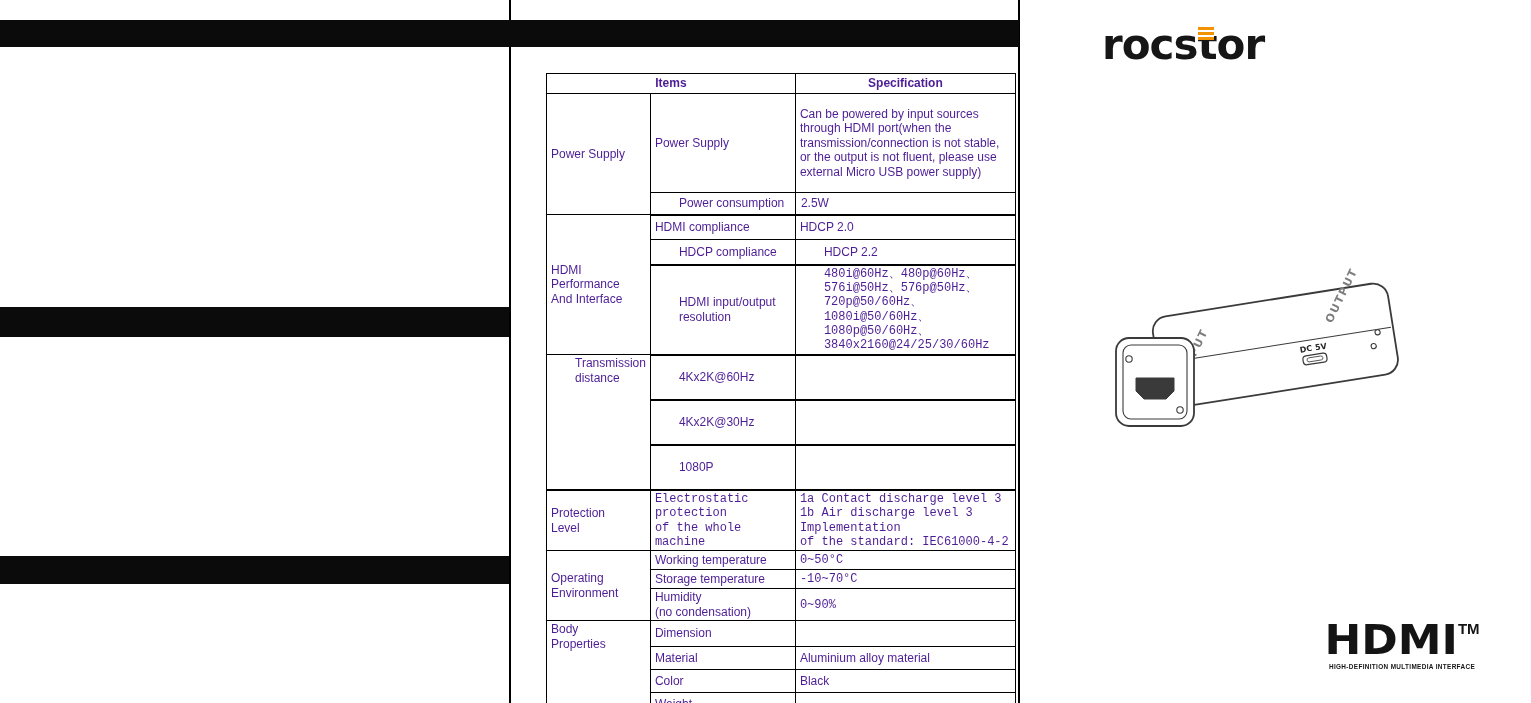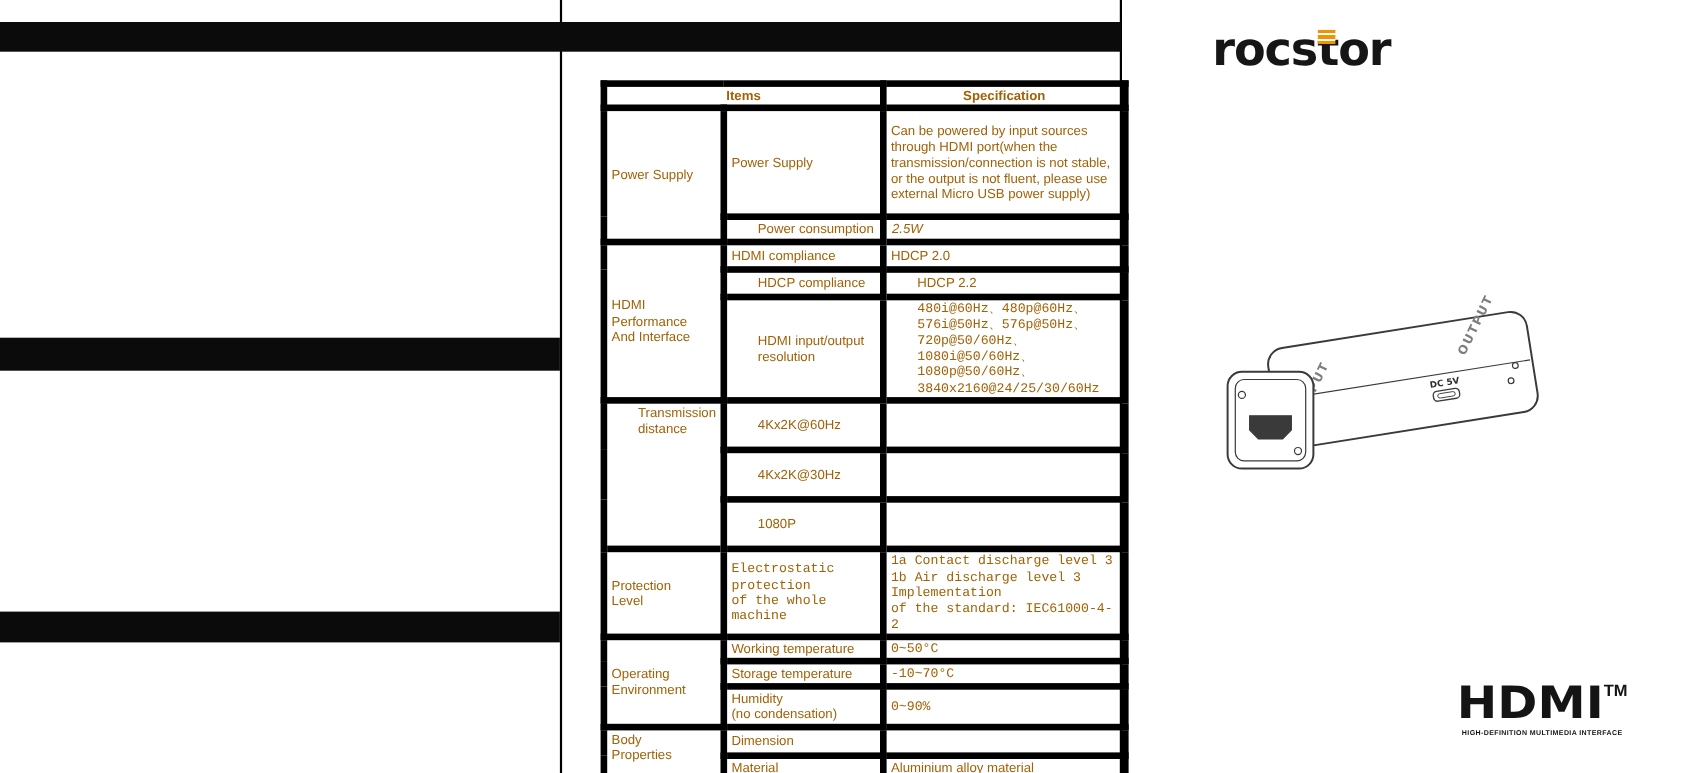--- a/index.html
+++ b/index.html
@@ -10,33 +10,33 @@
   #vline-left{left:509px;}
   #vline-right{left:1018px;}
 
   .bar{position:absolute;background:#0b0b0b;}
   #bar-top{left:0;top:20px;width:1019px;height:27px;}
   #bar-mid{left:0;top:307px;width:509px;height:30px;}
   #bar-low{left:0;top:556px;width:509px;height:28px;}
 
   
   table.spec{position:absolute;left:546px;top:73px;border-collapse:collapse;table-layout:fixed;}
-  table.spec td{border:6px solid #000000;padding:1px 4px;vertical-align:middle;
-                white-space:pre-line;line-height:1.2;font-size:12px;color:#a16207;}
+  table.spec td{border:1px solid #000000;padding:1px 4px;vertical-align:middle;
+                white-space:pre-line;line-height:1.2;font-size:12px;color:#4c1d95;}
   tr.hdr td{font-weight:bold;text-align:center;font-size:12px;}
   td.g{font-size:11.5px;padding-left:4px;}
   td.i{padding-left:6px;}
   td.s{padding-left:12px;}
   .f135{font-size:13.5px;}
   .f13{font-size:13px;margin-top:25px;}
   .f12{font-size:12px;}
   .f11{font-size:11px;}
   .f10{font-size:10.2px;font-family:Liberation Mono, monospace;}
   .para{font-size:13px;line-height:1.3;padding:3px 5px 3px 5px;margin-left:24px;}
-  .pl5{padding-left:5px !important;font-style:italic;}
+  .pl5{padding-left:5px !important;}
   .vtop{vertical-align:top !important;}
   .pt{padding-top:16px;}
   .pt2{padding-top:12px;}
   tr.bb2 td{border-bottom-width:2px;padding-left:28px;}
 
   
   .rocstor{position:absolute;left:1062px;top:22px;font-weight:bold;font-size:42px;
            letter-spacing:-1px;color:#161616;font-family:"DejaVu Sans",sans-serif;
            display:flex;align-items:flex-start;line-height:1.1;margin-left:40px;}
   .t-wrap{position:relative;display:inline-block;}

